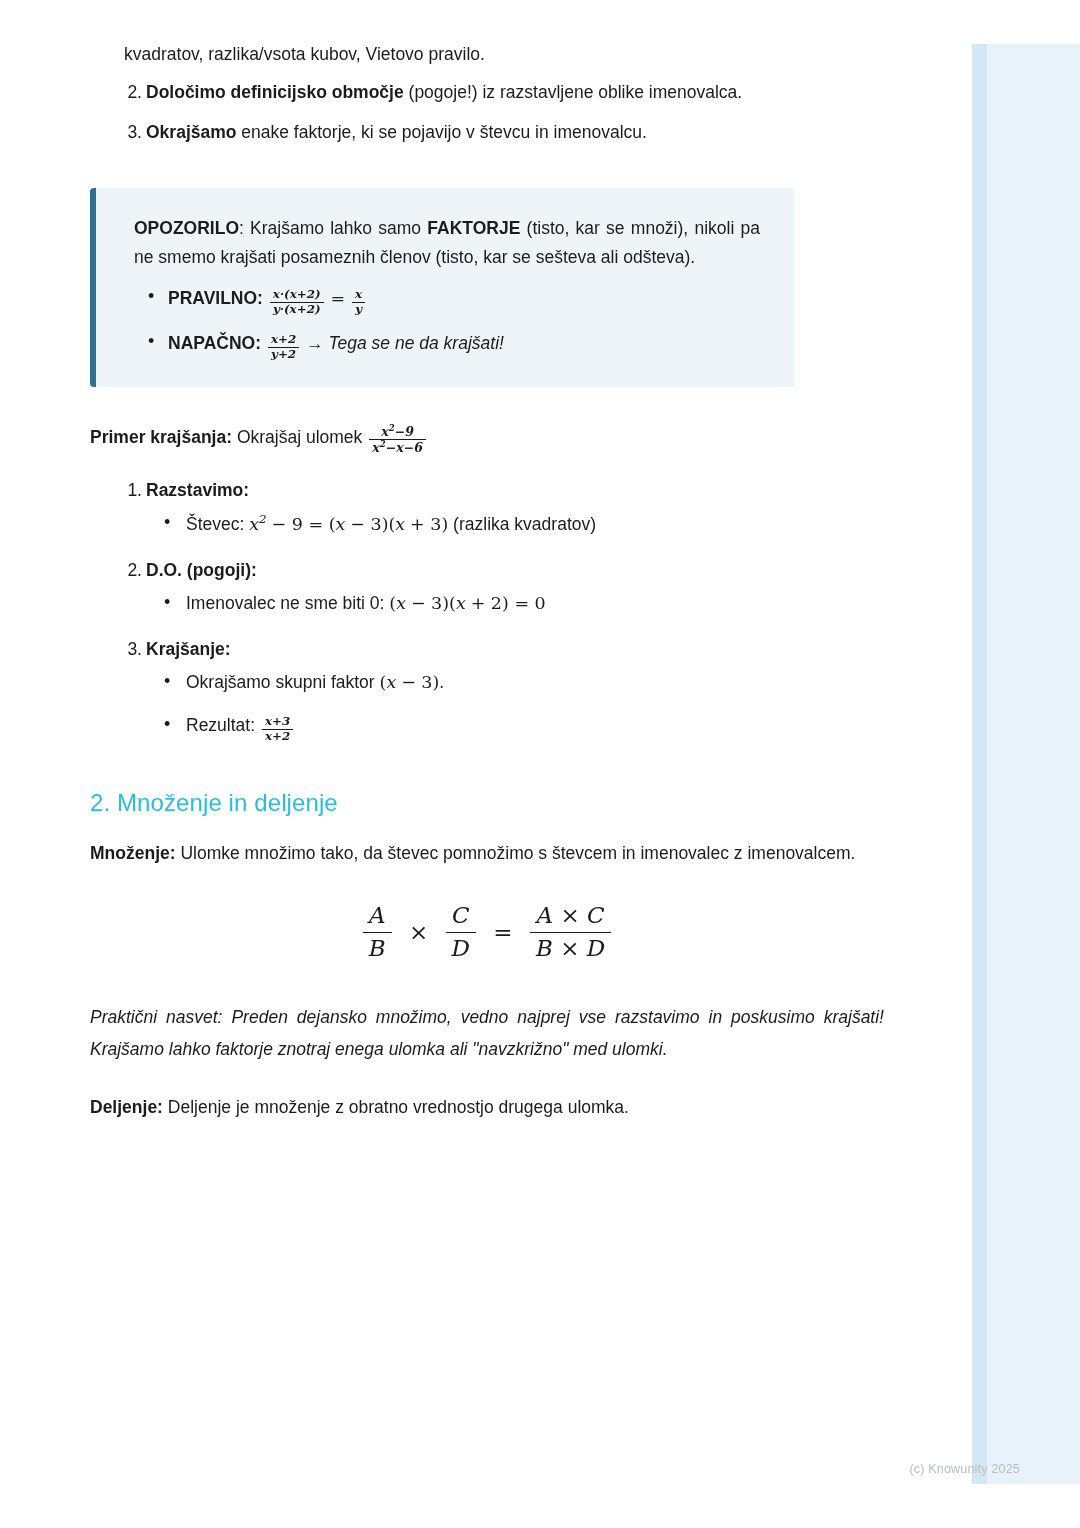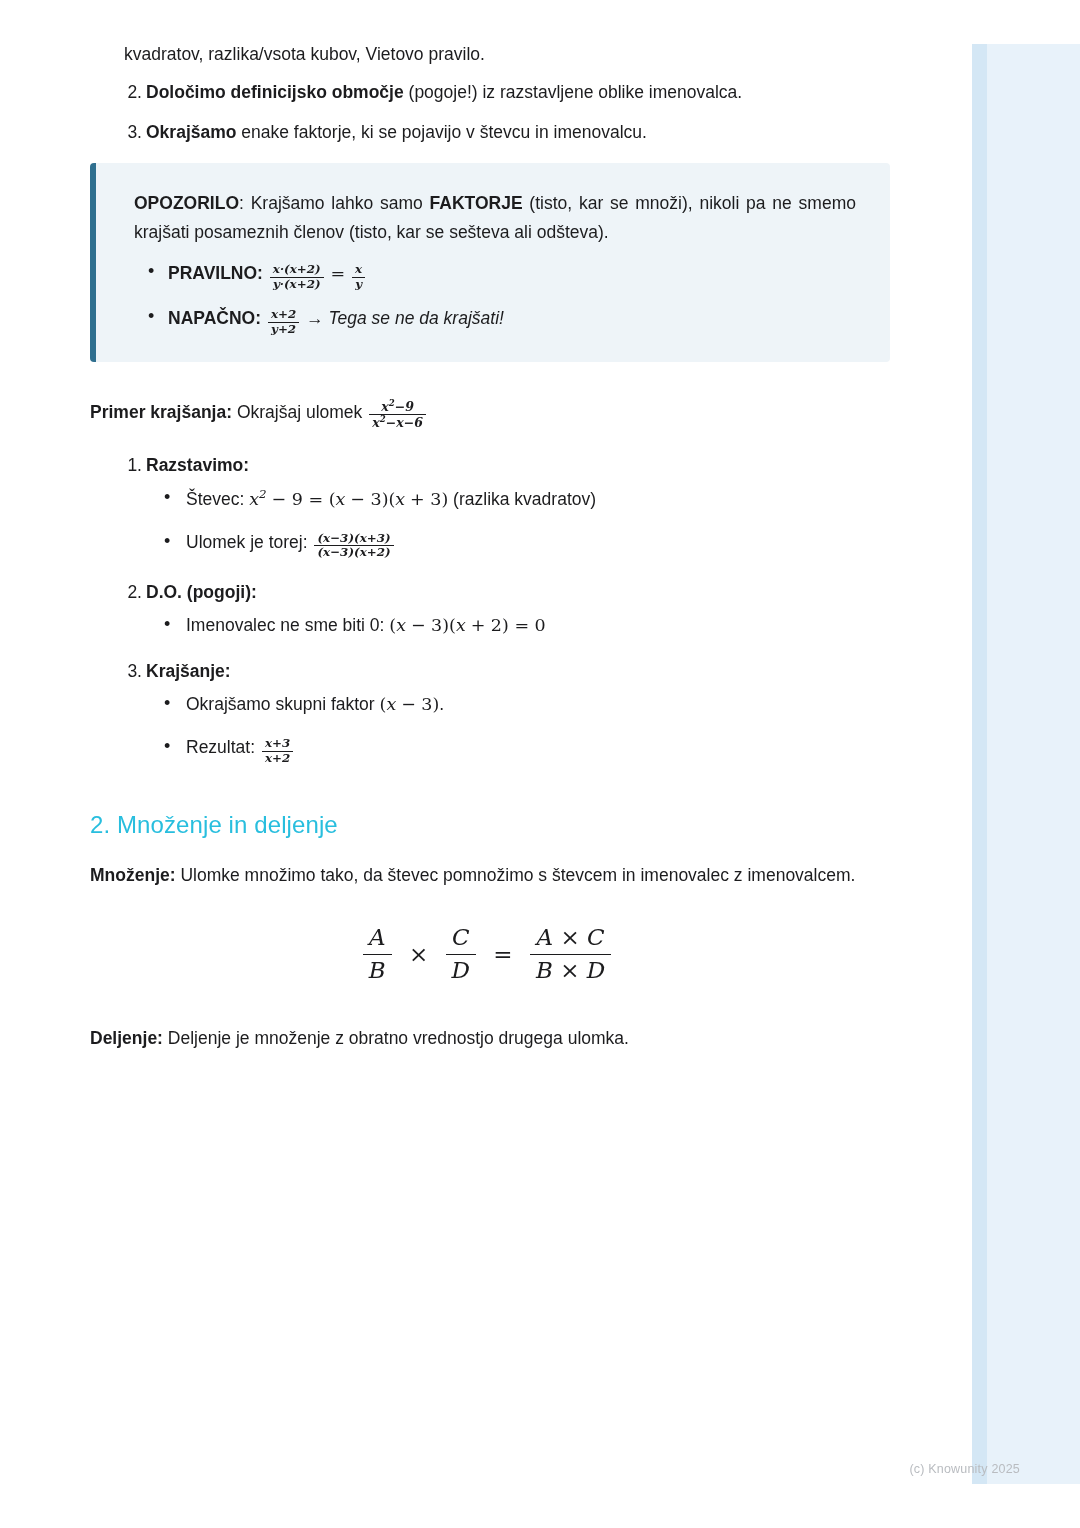--- a/index.html
+++ b/index.html
@@ -99,27 +99,27 @@
     content: "\2022";
     position: absolute;
     left: -22px;
     top: -1px;
     font-size: 18px;
     color: #1c1c1e;
   }
 
   
   .callout {
-    margin: 17px 0 0 0;
+    margin: 42px 0 0 0;
     background: #eef4f8;
     border-left: 6px solid #2f6f8f;
     border-radius: 4px;
     padding: 26px 34px 26px 38px;
     box-sizing: border-box;
-    width: 800px;
+    width: 704px;
   }
   .callout p {
     margin: 0 0 12px 0;
     font-size: 17.5px;
     line-height: 1.68;
     text-align: justify;
     color: #1c1c1e;
   }
   .callout ul {
     margin: 6px 0 0 0;
@@ -270,21 +270,20 @@
     <b>Primer krajšanja:</b><span> Okrajšaj ulomek</span>
     <span class="frac"><span class="num">x<sup class="ex">2</sup>−9</span><span class="den">x<sup class="ex">2</sup>−x−6</span></span>
   </div>
 
   <ol class="num" style="margin-top:20px;">
     <li>
       <span class="marker">1.</span>
       <b>Razstavimo:</b>
       <ul class="bul">
         <li>Števec: <span class="math">x</span><sup class="ex">2</sup> <span class="mathup">− 9 = (</span><span class="math">x</span> <span class="mathup">− 3)(</span><span class="math">x</span> <span class="mathup">+ 3)</span> (razlika kvadratov)</li>
-        <li>Ulomek je torej: <span class="frac sm"><span class="num">(x−3)(x+3)</span><span class="den">(x−3)(x+2)</span></span></li>
       </ul>
     </li>
     <li style="margin-top:18px;">
       <span class="marker">2.</span>
       <b>D.O. (pogoji):</b>
       <ul class="bul">
         <li>Imenovalec ne sme biti 0: <span class="mathup">(</span><span class="math">x</span> <span class="mathup">− 3)(</span><span class="math">x</span> <span class="mathup">+ 2) = 0</span></li>
       </ul>
     </li>
     <li style="margin-top:18px;">
@@ -302,18 +301,19 @@
   <p class="just"><b>Množenje:</b><span> Ulomke množimo tako, da števec pomnožimo s števcem in imenovalec z imenovalcem.</span></p>
 
   <div class="display-formula">
     <span class="dfrac"><span class="num">A</span><span class="den">B</span></span>
     <span class="op">×</span>
     <span class="dfrac"><span class="num">C</span><span class="den">D</span></span>
     <span class="op">=</span>
     <span class="dfrac"><span class="num">A × C</span><span class="den">B × D</span></span>
   </div>
 
+  <p class="ital">Praktični nasvet: Preden dejansko množimo, vedno najprej vse razstavimo in poskusimo krajšati! Krajšamo lahko faktorje znotraj enega ulomka ali "navzkrižno" med ulomki.</p>
 
   <p class="just" style="margin-top:28px;"><b>Deljenje:</b><span> Deljenje je množenje z obratno vrednostjo drugega ulomka.</span></p>
 
 </div>
 
 <div class="footer-credit">(c) Knowunity 2025</div>
 
 </body></html>

